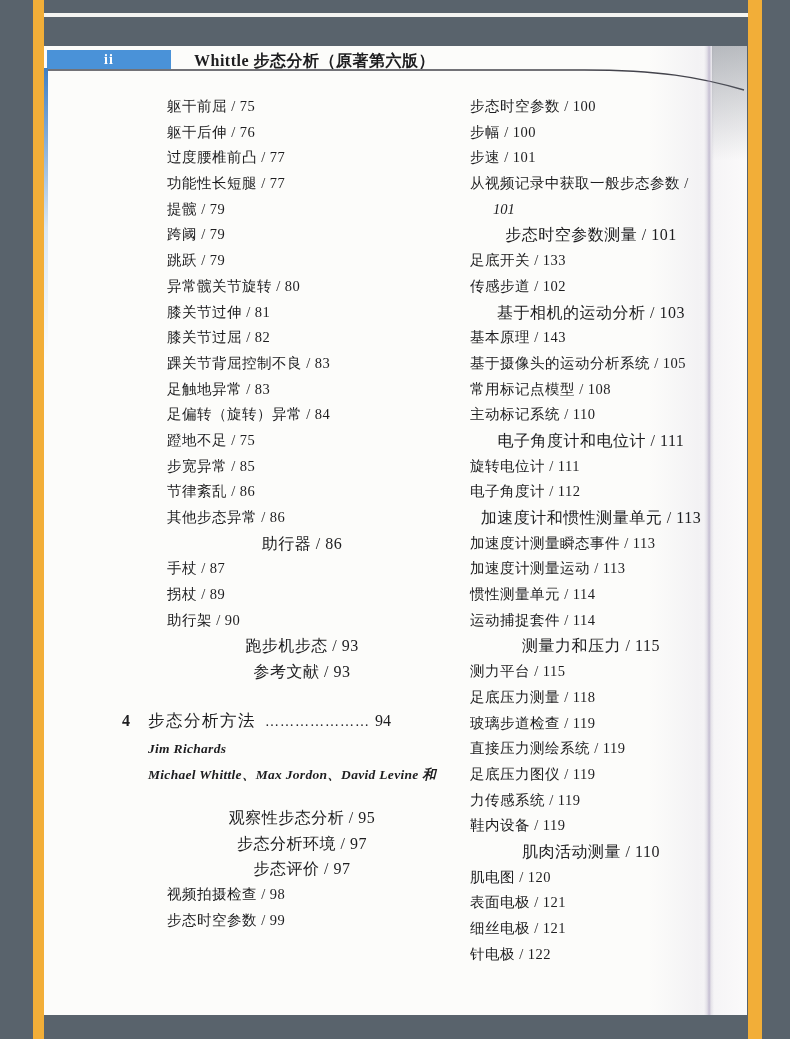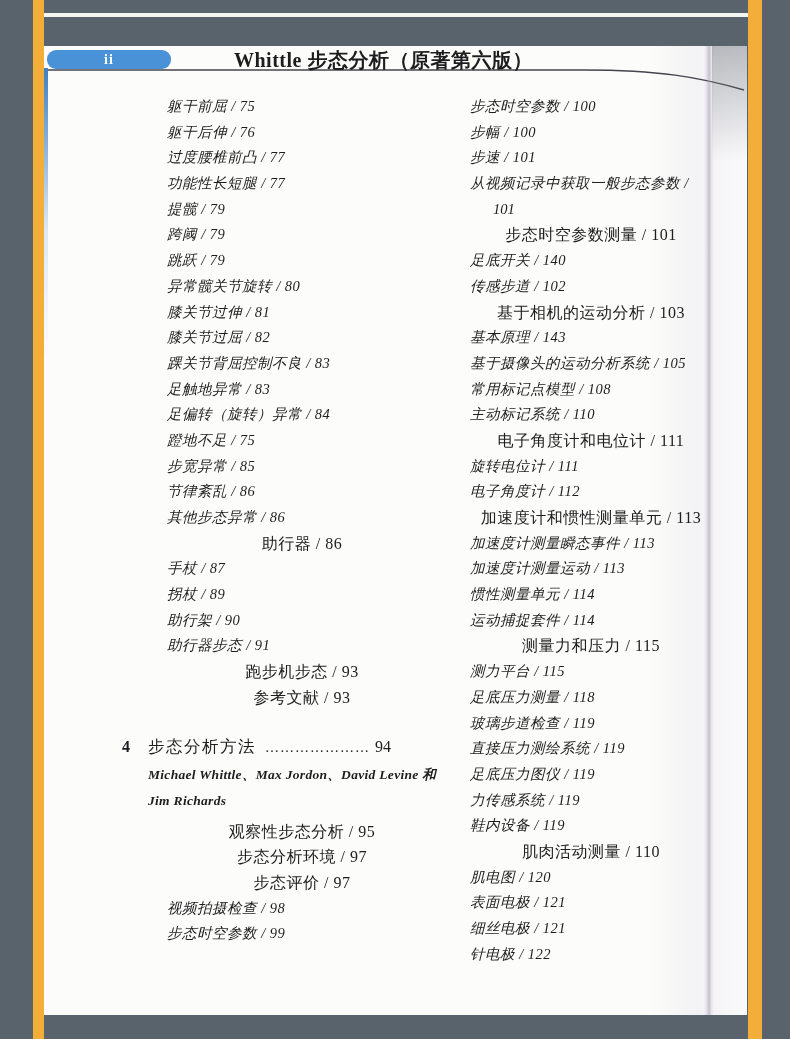--- a/index.html
+++ b/index.html
@@ -30,47 +30,47 @@
     background:linear-gradient(to right,rgba(130,120,150,0) 0%,rgba(140,130,165,.18) 30%,rgba(150,138,175,.5) 52%,rgba(140,130,160,.15) 72%,rgba(130,120,150,0) 100%);
   }
   .edge-shade{
     position:absolute;left:668px;top:0;width:35px;height:115px;
     background:linear-gradient(to bottom,rgba(95,103,112,.42),rgba(95,103,112,0));
   }
   
   .pagenum-box{
     position:absolute;left:3px;top:4px;width:124px;height:19px;
     background:var(--blue);color:#fff;text-align:center;
-    font-weight:bold;font-size:14px;line-height:19px;letter-spacing:1px;border-radius:9px;
+    font-weight:bold;font-size:14px;line-height:19px;letter-spacing:1px;
   }
   .blue-strip{
     position:absolute;left:0;top:22px;width:4px;height:290px;
     background:linear-gradient(to bottom,#3f7fc4,rgba(120,170,220,.25) 55%,rgba(120,170,220,0));
   }
   .header-title{
     position:absolute;left:150px;top:5px;height:19px;line-height:19px;
-    font-weight:bold;font-size:20px;letter-spacing:.5px;white-space:nowrap;margin-left:40px;
+    font-weight:bold;font-size:16px;letter-spacing:.5px;white-space:nowrap;
   }
   .header-rule{position:absolute;left:0;top:0;width:703px;height:48px;}
   
   .col{position:absolute;top:48px;}
   .col-left{left:78px;width:338px;}
   .col-right{left:381px;width:310px;}
   .row{height:25.7px;line-height:25.7px;white-space:nowrap;}
   .lvl1{font-size:16px;letter-spacing:.5px;padding-left:22px;text-align:center;}
-  .lvl2{font-size:14.5px;font-style:italic;letter-spacing:.5px;padding-left:45px;}
+  .lvl2{font-size:14.5px;letter-spacing:.5px;padding-left:45px;}
   .lvlc{font-size:14.5px;font-style:italic;padding-left:68px;}
   
   .chapter{display:flex;align-items:baseline;margin-top:20px;height:31px;line-height:31px;white-space:nowrap;}
   .chnum{font-weight:bold;font-size:16px;width:26px;}
   .chtitle{font-weight:normal;font-size:16.5px;letter-spacing:1.5px;}
   .chleader{font-size:14px;letter-spacing:1px;margin:0 5px 0 9px;}
   .chpage{font-size:16px;}
   .authors{font-style:italic;font-weight:600;font-size:13.5px;line-height:26.5px;padding-left:26px;letter-spacing:.3px;white-space:nowrap;}
-  .bottom-list{margin-top:4px;}
+  .bottom-list{margin-top:16px;}
 </style>
 </head>
 <body>
 
 <div class="top-line"></div>
 
 <div class="page">
 
   <svg class="header-rule" viewBox="0 0 703 48" aria-hidden="true">
     <path d="M3,24 H540 C615,24 655,31 700,44" fill="none" stroke="#44444c" stroke-width="1.4"></path>
@@ -141,41 +141,38 @@
           <span>助行器 / 86</span>
         </div>
         <div class="row lvl2">
           <span>手杖 / 87</span>
         </div>
         <div class="row lvl2">
           <span>拐杖 / 89</span>
         </div>
         <div class="row lvl2">
           <span>助行架 / 90</span>
-        </div>
-        <div class="row lvl2">
-          <span>助行器步态 / 91</span>
         </div>
         <div class="row lvl1">
           <span>跑步机步态 / 93</span>
         </div>
         <div class="row lvl1">
           <span>参考文献 / 93</span>
         </div>
       </div>
 
     <div class="chapter">
       <span class="chnum">4</span>
       <span class="chtitle">步态分析方法</span>
       <span class="chleader">…………………</span>
       <span class="chpage">94</span>
     </div>
     <div class="authors">
+      <div>Jim Richards</div>
       <div>Michael Whittle、Max Jordon、David Levine 和</div>
-      <div>Jim Richards</div>
     </div>
 
     <div class="bottom-list">
 
     <div class="row lvl1">
           <span>观察性步态分析 / 95</span>
         </div>
         <div class="row lvl1">
           <span>步态分析环境 / 97</span>
         </div>
@@ -206,21 +203,21 @@
         <div class="row lvl2">
           <span>从视频记录中获取一般步态参数 /</span>
         </div>
         <div class="row lvlc">
           <span>101</span>
         </div>
         <div class="row lvl1">
           <span>步态时空参数测量 / 101</span>
         </div>
         <div class="row lvl2">
-          <span>足底开关 / 140</span>
+          <span>足底开关 / 133</span>
         </div>
         <div class="row lvl2">
           <span>传感步道 / 102</span>
         </div>
         <div class="row lvl1">
           <span>基于相机的运动分析 / 103</span>
         </div>
         <div class="row lvl2">
           <span>基本原理 / 143</span>
         </div>

